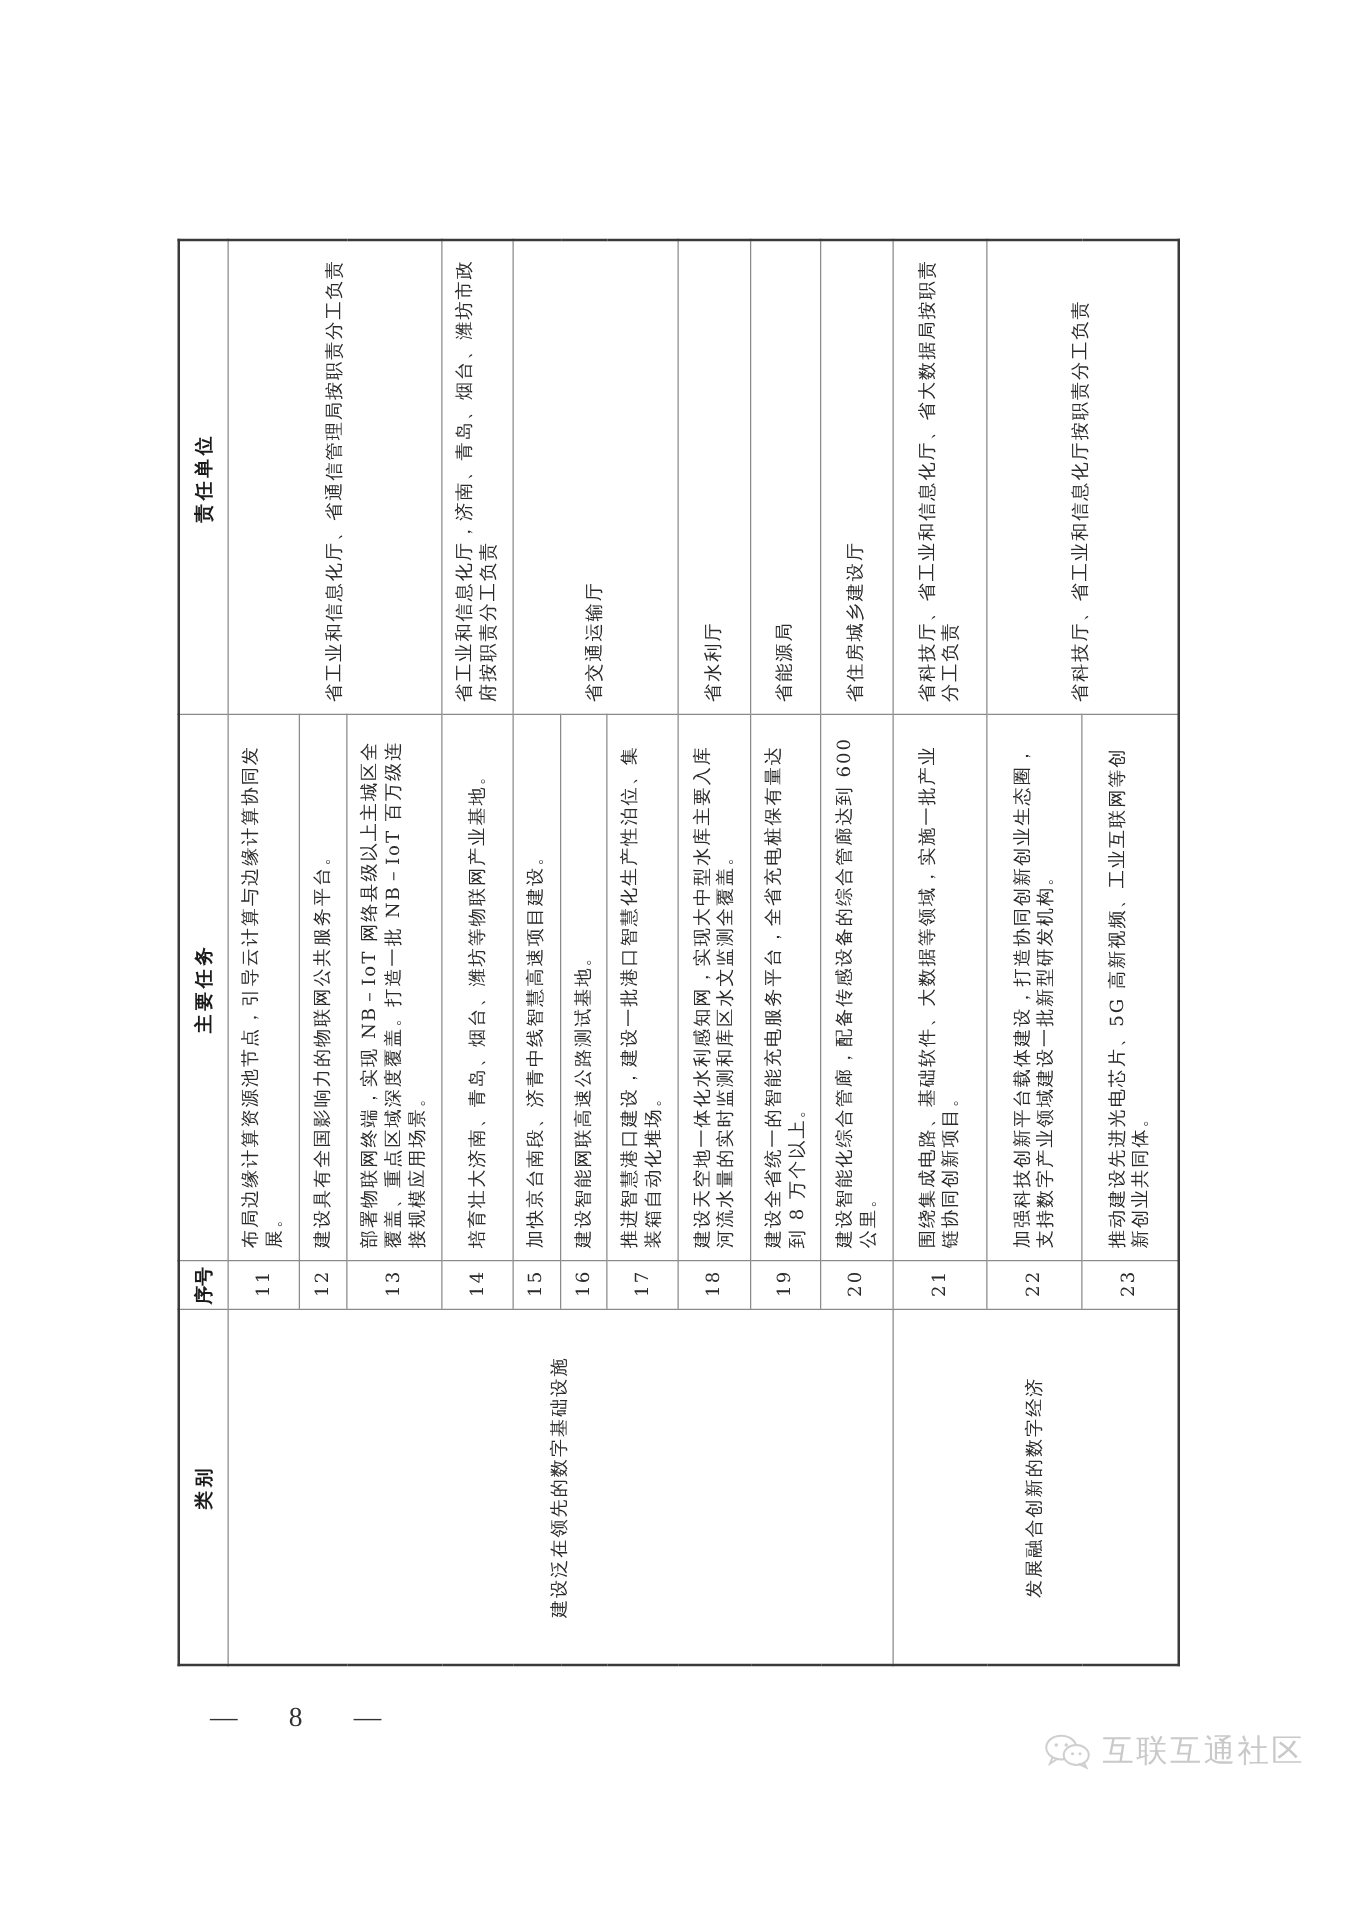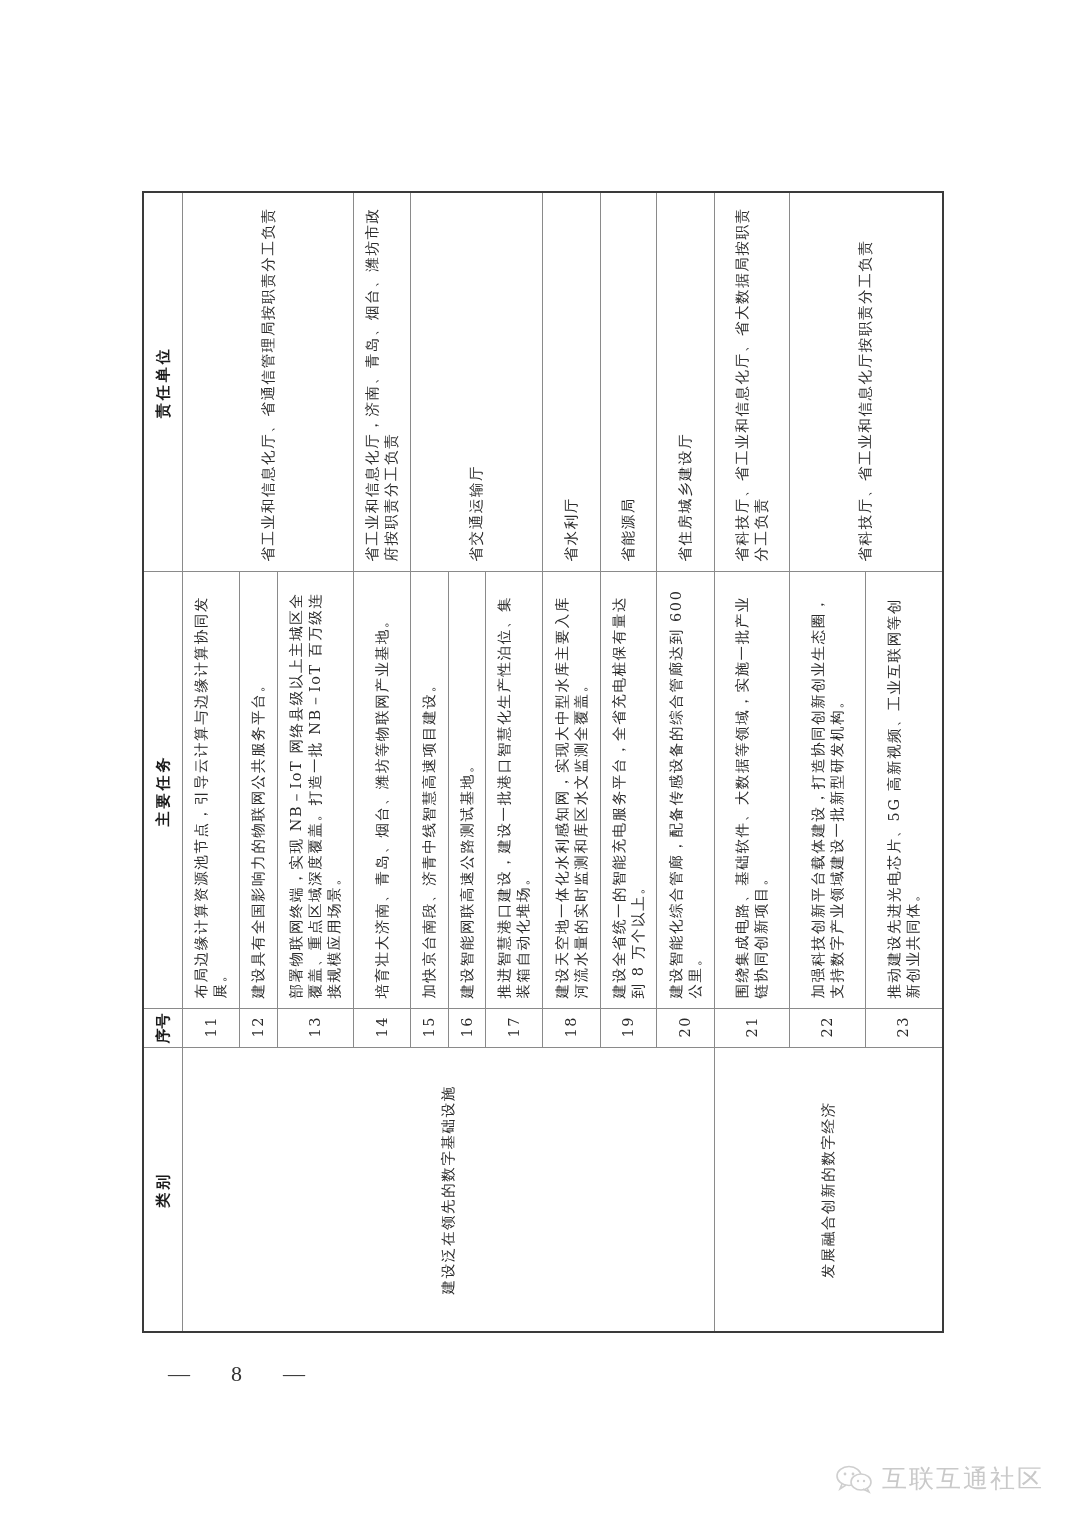--- a/index.html
+++ b/index.html
@@ -44,21 +44,21 @@
   td.num { text-align: center; padding: 0; letter-spacing: 0; }
   td.task { text-align: left; }
   td.unit { text-align: left; }
 
   .page-num {
     position: absolute; left: 168px; top: 1361px;
     font-family: "Liberation Serif", serif; font-size: 22px; color: #333;
     letter-spacing: 10px; white-space: pre;
   }
   .watermark {
-    position: absolute; left: 834px; top: 1462px;
+    position: absolute; left: 834px; top: 1384px;
     display: flex; align-items: center; gap: 6px;
     color: #c9c9c9;
     font-family: "DejaVu Sans", sans-serif; font-size: 25px; letter-spacing: 2px;
   }
   .wm-icon { width: 42px; height: 30px; }
 </style>
 </head>
 <body>
 
 <div class="rot-wrap">

